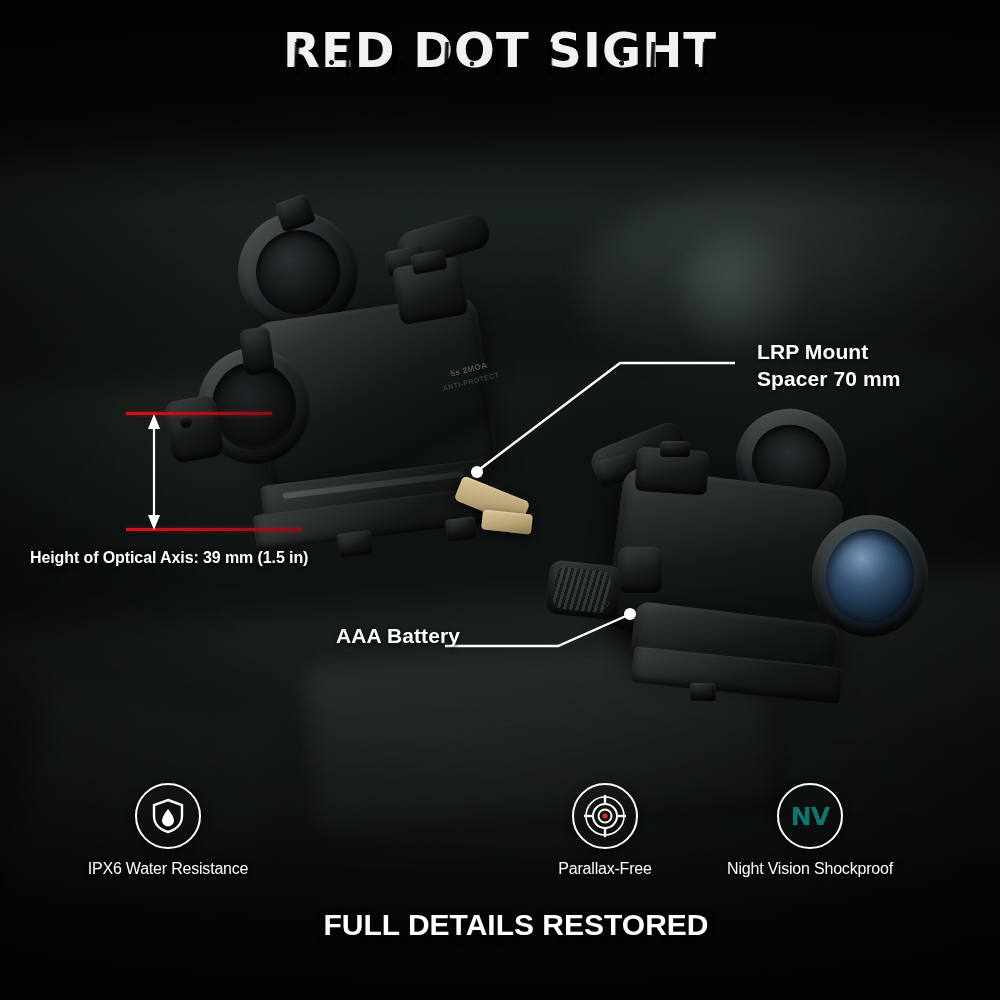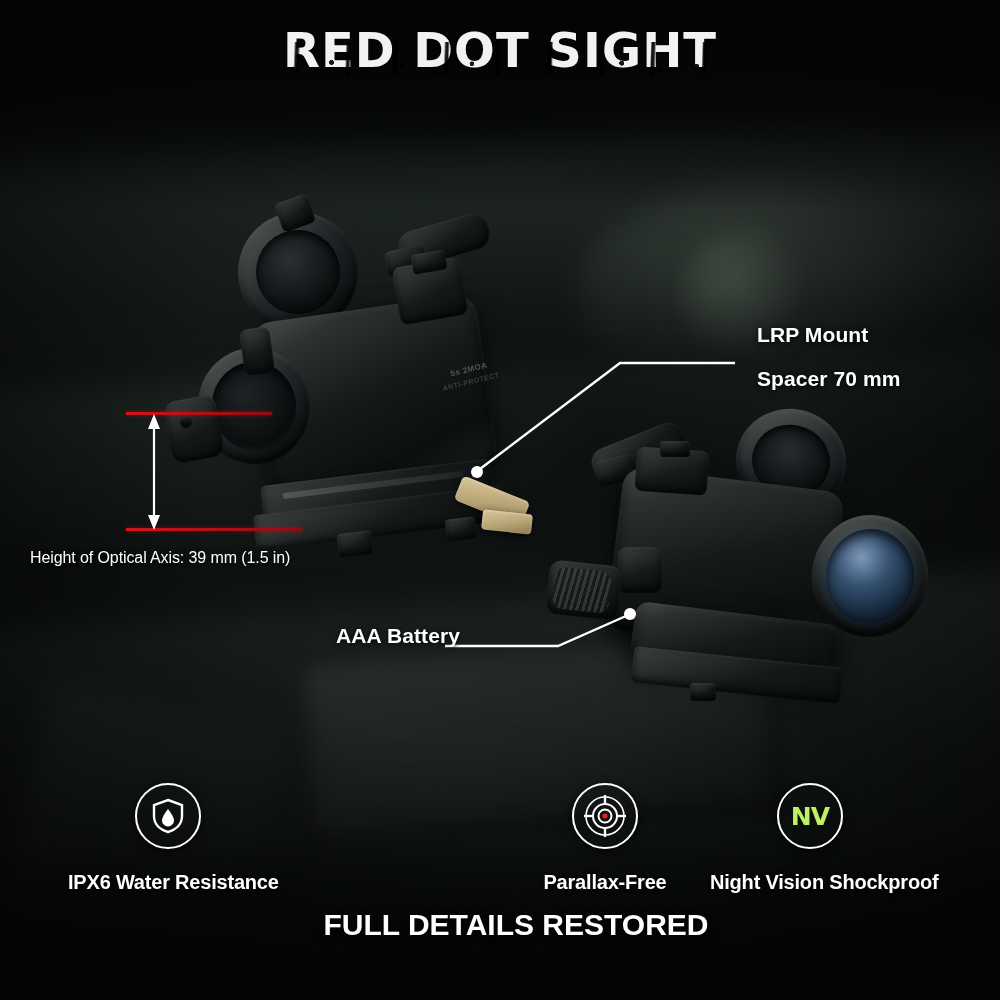--- a/index.html
+++ b/index.html
@@ -128,34 +128,34 @@
   
   .redline { position:absolute; height:3px;
              background:linear-gradient(90deg,#d4141c,#8d0d12);
              box-shadow:0 0 4px rgba(200,20,26,.5); }
   .measure-arrow { position:absolute; }
 
   
   .callout-text { position:absolute; color:#fff; font-weight:bold;
                   font-size:21px; line-height:1.28; letter-spacing:.1px;
                   text-shadow:0 1px 5px rgba(0,0,0,.95); white-space:nowrap; }
-  .axis-text { position:absolute; color:#fff; font-weight:normal; font-size:16px;
+  .axis-text { position:absolute; color:#fff; font-weight:bold; font-size:16px;
                letter-spacing:-.1px; text-shadow:0 1px 5px rgba(0,0,0,.95); white-space:nowrap; }
 
   
   .features { position:absolute; left:0; top:783px; width:100%; height:100px; }
   .feat { position:absolute; width:200px; text-align:center; }
   .feat-circle { width:66px; height:66px; margin:0 auto; border-radius:50%;
                  border:2px solid #fff; display:flex; align-items:center;
                  justify-content:center; box-shadow:0 2px 10px rgba(0,0,0,.7); }
-  .feat-label { margin-top:22px; color:#fff; font-weight:bold; font-size:20px;
+  .feat-label { margin-top:11px; color:#fff; font-weight:normal; font-size:16px;
                 letter-spacing:-.2px; text-shadow:0 1px 5px rgba(0,0,0,.95);
                 white-space:nowrap; }
   .nv-text { font-family:"DejaVu Sans", sans-serif; font-weight:bold;
-             font-size:25px; color:#bef264; letter-spacing:-1px; }
+             font-size:25px; color:#0f766e; letter-spacing:-1px; }
 
   .tagline { position:absolute; left:16px; top:908px; width:100%; text-align:center;
              color:#fff; font-weight:bold; font-size:30px; letter-spacing:0px;
              text-shadow:0 2px 8px rgba(0,0,0,.95); }
 </style>
 </head>
 <body>
 
 <div id="stage">
 
@@ -264,21 +264,21 @@
       <polygon points="10,116 4,101 16,101" fill="#ffffff"></polygon>
     </svg>
     <div class="axis-text" style="left:30px; top:549px;">Height of Optical Axis: 39 mm (1.5 in)</div>
   </div>
 
   <div>
     <svg style="position:absolute; left:460px; top:350px;" width="290" height="140" viewBox="0 0 290 140">
       <circle cx="17" cy="122" r="6" fill="#ffffff"></circle>
       <path d="M20 119 L160 13 L275 13" stroke="#ffffff" stroke-width="2.4" fill="none"></path>
     </svg>
-    <div class="callout-text" style="left:757px; top:322px;text-align:right;">LRP Mount</div>
+    <div class="callout-text" style="left:757px; top:339px;text-align:right;">LRP Mount</div>
     <div class="callout-text" style="left:757px; top:366px;">Spacer 70 mm</div>
   </div>
 
   <div>
     <svg style="position:absolute; left:440px; top:600px;" width="210" height="60" viewBox="0 0 210 60">
       <circle cx="190" cy="14" r="6" fill="#ffffff"></circle>
       <path d="M5 46 L118 46 L186 16" stroke="#ffffff" stroke-width="2.4" fill="none"></path>
     </svg>
     <div class="callout-text" style="left:316px; top:623px;margin-left:20px;">AAA Battery</div>
   </div>

